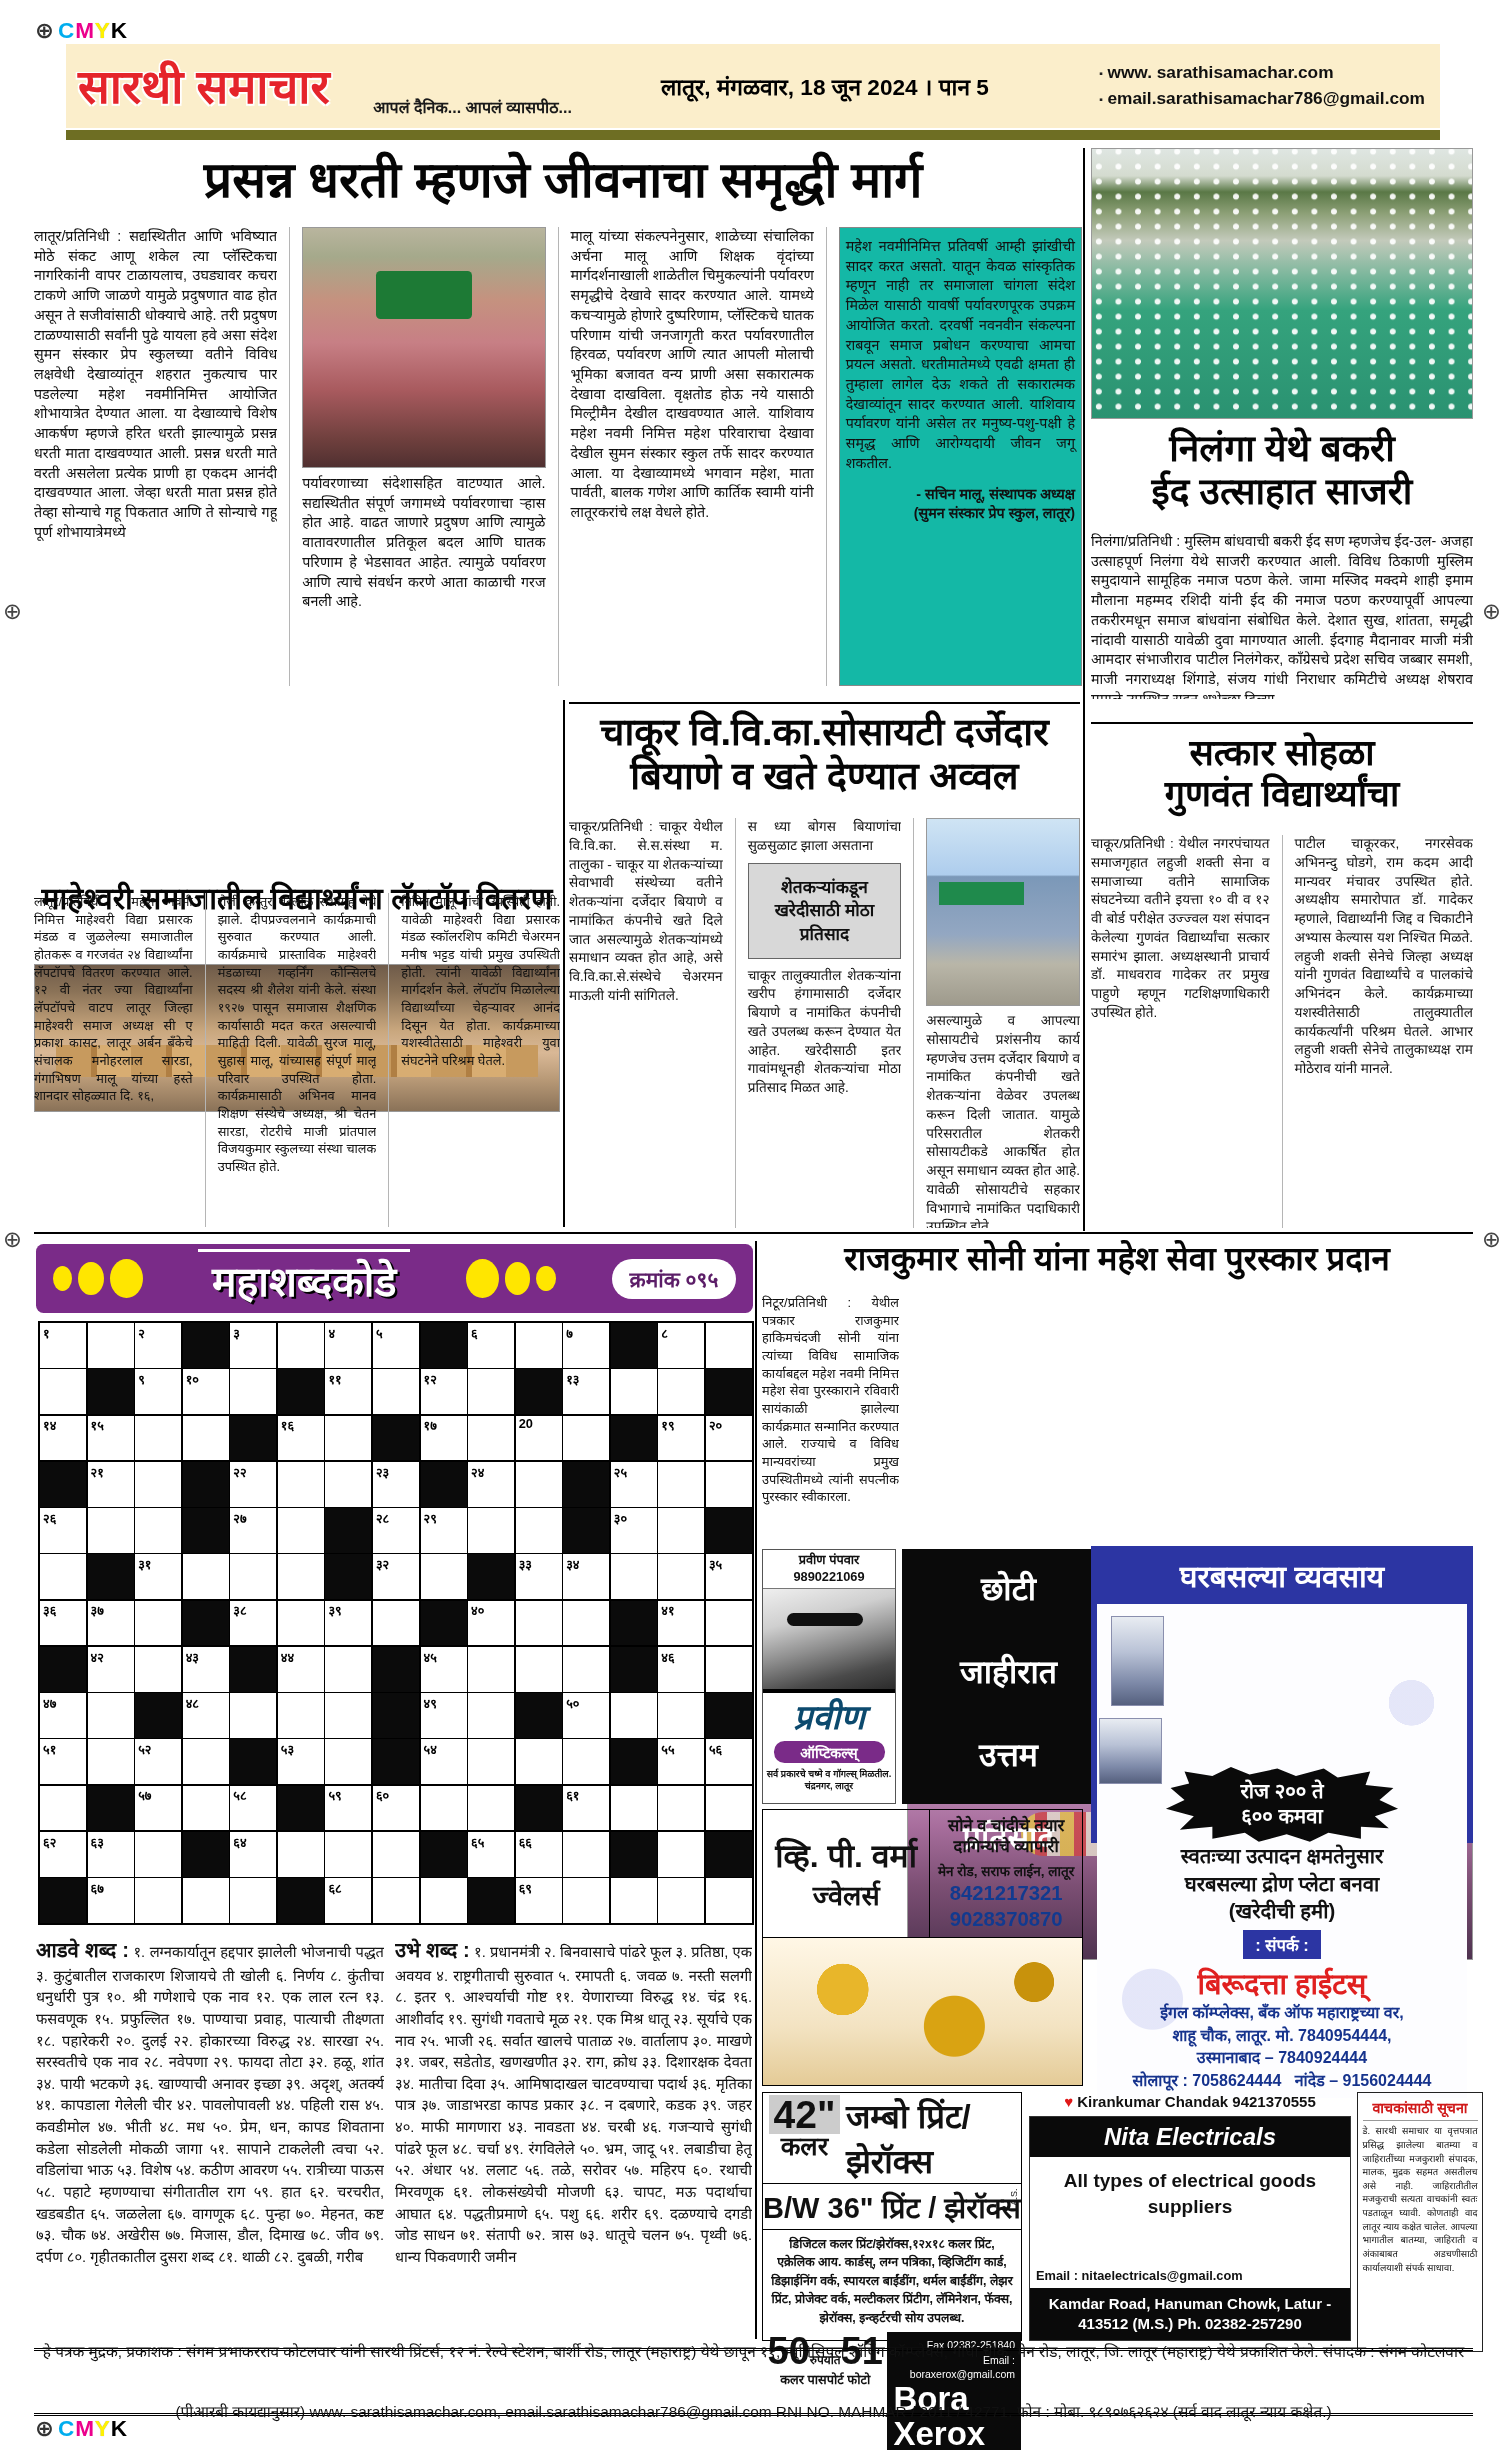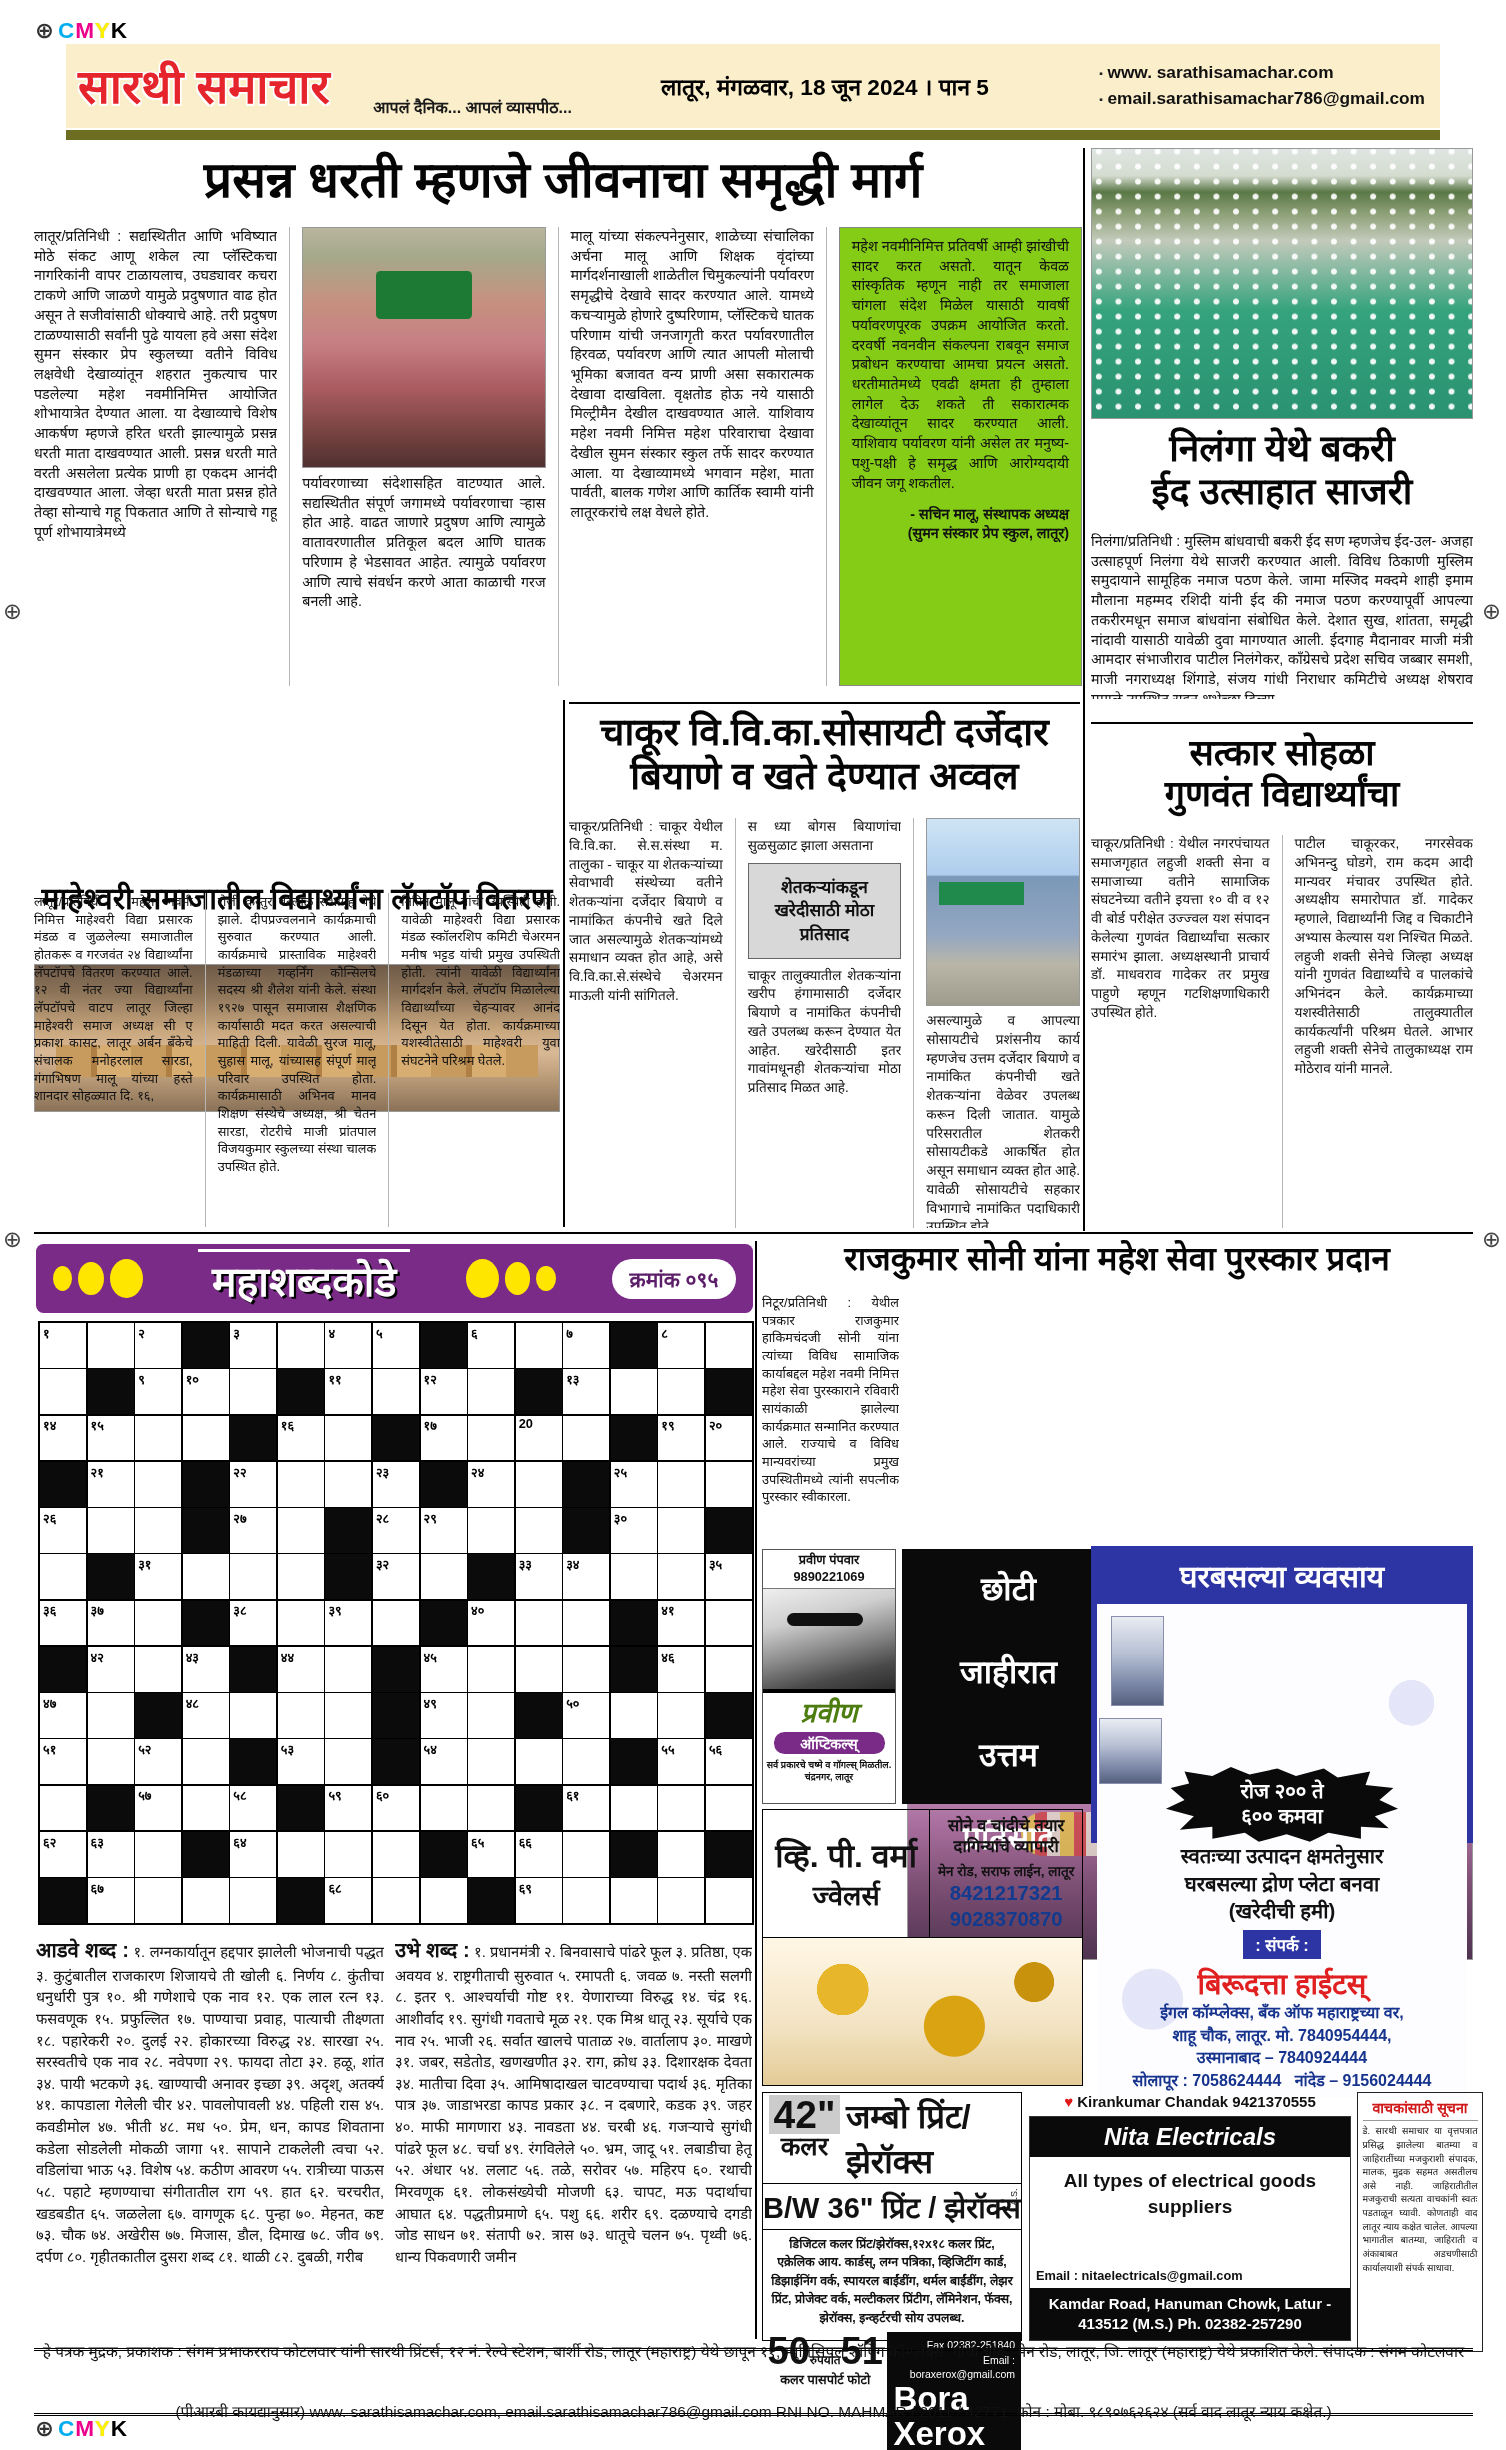--- a/index.html
+++ b/index.html
@@ -32,21 +32,21 @@
   
   .hl-main{font-size:50px;font-weight:800;line-height:1.05;color:#050505;text-align:center;white-space:nowrap;}
   .hl2{font-weight:800;color:#050505;text-align:center;line-height:1.15;}
 
   
   .cols{display:flex;gap:12px;height:100%;}
   .cols>.col{flex:1;overflow:hidden;}
   .cols>.col+.col{border-left:0.8px solid #b5b5b5;padding-left:12px;}
   .bt{line-height:1.38;}
 
-  .quotebox{border:0.8px solid #888;background:#84cc16;padding:9px 12px;height:100%;box-sizing:border-box;}
+  .quotebox{border:0.8px solid #888;background:#14b8a6;padding:9px 6px;height:100%;box-sizing:border-box;}
   .byline{text-align:right;font-weight:800;margin-top:10.5px;}
 
   
   .photo{position:relative;overflow:hidden;border:0.8px solid #999;box-sizing:border-box;}
   .ph-procession{background:linear-gradient(180deg,#b9b59e 0%,#a5a98b 12%,#c5927f 30%,#c77f85 48%,#a85a5e 68%,#70403e 88%,#503030 100%);}
   .ph-procession .banner{position:absolute;left:30%;top:18%;width:40%;height:20%;background:#1d7a35;border-radius:4.5px;}
   .ph-crowd{background:
       radial-gradient(circle at 6.8px 5.3px, rgba(255,255,255,.92) 2.6px, rgba(255,255,255,0) 3.4px) 0 58%/19.6px 15px repeat,
       linear-gradient(180deg,#dfe6e2 0%,#d4dbCF 10%,#5a7846 16%,#8da077 24%,#c3cabb 34%,#35a37d 60%,#2a9271 100%);}
   .ph-hall{background:linear-gradient(180deg,#6f5b4a 0%,#8a7257 18%,#c9a77e 45%,#d9b896 60%,#b99a77 78%,#8a7258 100%);}
@@ -94,21 +94,21 @@
       radial-gradient(circle at 85% 20%, rgba(120,130,220,.18) 0 22.6px, rgba(0,0,0,0) 23px),#fdfdff;text-align:center;}
   .burst{margin:1.5px auto;width:62%;background:#0a0a0a;color:#fff;font-size:20.3px;font-weight:800;line-height:1.25;
          padding:12px 6px;clip-path:polygon(2% 28%,10% 22%,8% 6%,20% 12%,28% 0,36% 10%,48% 2%,56% 12%,68% 2%,74% 14%,88% 6%,86% 24%,98% 28%,92% 44%,100% 56%,90% 66%,96% 82%,84% 80%,84% 96%,70% 88%,62% 100%,52% 90%,40% 100%,34% 88%,20% 96%,20% 80%,6% 84%,12% 66%,0% 56%,8% 44%);}
   .ghar-lines{font-size:20.3px;font-weight:800;line-height:1.35;color:#111;}
   .ghar-contact{display:inline-block;background:#2c35a3;color:#fff;font-size:16.6px;font-weight:800;padding:3px 12px;margin:4.5px 0;}
   .ghar-brand{color:#e02020;font-size:29px;font-weight:800;}
   .ghar-addr{font-size:16px;font-weight:800;color:#16338d;line-height:1.4;}
 
   .praveen{border:1.1px solid #555;display:flex;flex-direction:column;text-align:center;}
   .praveen .top{font-size:12.8px;font-weight:700;line-height:1.3;padding:2.3px 0;}
-  .praveen .brand1{color:#4d7c0f;font-size:27px;font-weight:800;font-style:italic;font-family:Liberation Serif, serif;}
+  .praveen .brand1{color:#0c4a6e;font-size:34px;font-weight:800;font-style:italic;font-family:Liberation Serif, serif;}
   .praveen .brand2{background:#7a2b88;color:#fff;font-size:14.3px;font-weight:800;border-radius:10.5px;margin:2.3px 10.5px;padding:1.5px 0;}
   .praveen .foot{font-size:9.4px;font-weight:700;line-height:1.35;padding:2.3px 1.5px 3.8px;}
 
   .varma{border:1.9px solid #000;display:flex;flex-direction:column;}
   .varma .toprow{display:flex;border-bottom:1.5px solid #000;}
   .varma .brandcell{flex:1.1;border-right:1.5px solid #000;display:flex;flex-direction:column;justify-content:center;text-align:center;padding:6px 3px;}
   .varma .brand1{font-size:32px;font-weight:800;}
   .varma .brand2{font-size:27px;font-weight:800;}
   .varma .infocell{flex:1;text-align:center;padding:4.5px 3px;}
   .varma .desc{font-size:16.6px;font-weight:800;line-height:1.3;}

